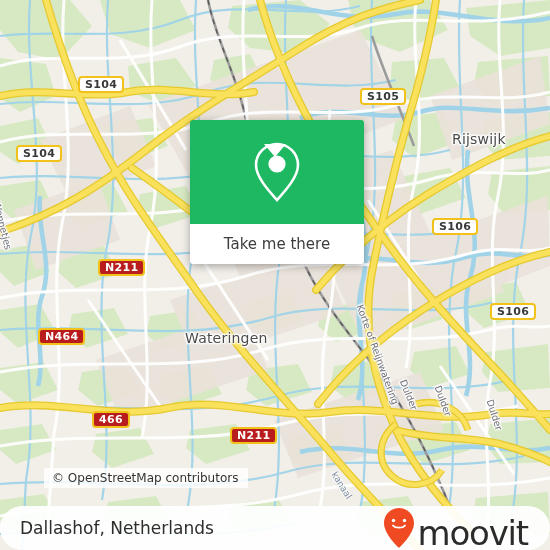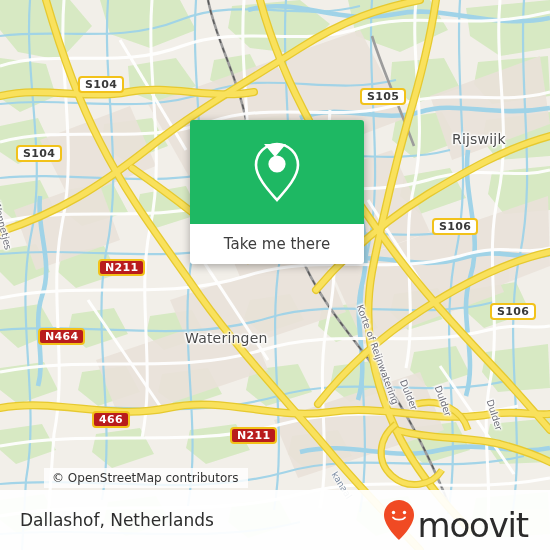--- a/index.html
+++ b/index.html
@@ -68,24 +68,24 @@
   #attrib{
     position:absolute;left:0;top:468px;
     background:rgba(255,255,255,.82);
     padding:3px 10px 3px 8px;
     font-family:"DejaVu Sans",sans-serif;
     font-size:12px;color:#333;margin-left:44px;
   }
 
   
   #footer{
-    position:absolute;left:0;bottom:0;width:550px;height:60px;
+    position:absolute;left:0;bottom:0;width:550px;height:44px;
     background:rgba(255,255,255,.93);
     display:flex;align-items:center;justify-content:space-between;
-    box-sizing:border-box;padding:0 22px 0 20px;
+    box-sizing:border-box;padding:0 22px 0 20px;border-radius:27px;
   }
   #footer-title{font-size:17px;color:#2d2d2d;font-family:"DejaVu Sans",sans-serif;}
   #brand{display:flex;align-items:flex-end;gap:2px;}
   #brand-word{
     font-size:34px;color:#2b2b2b;font-family:"DejaVu Sans",sans-serif;
     letter-spacing:-1.2px;line-height:1;
   }
 </style>
 </head>
 <body>

